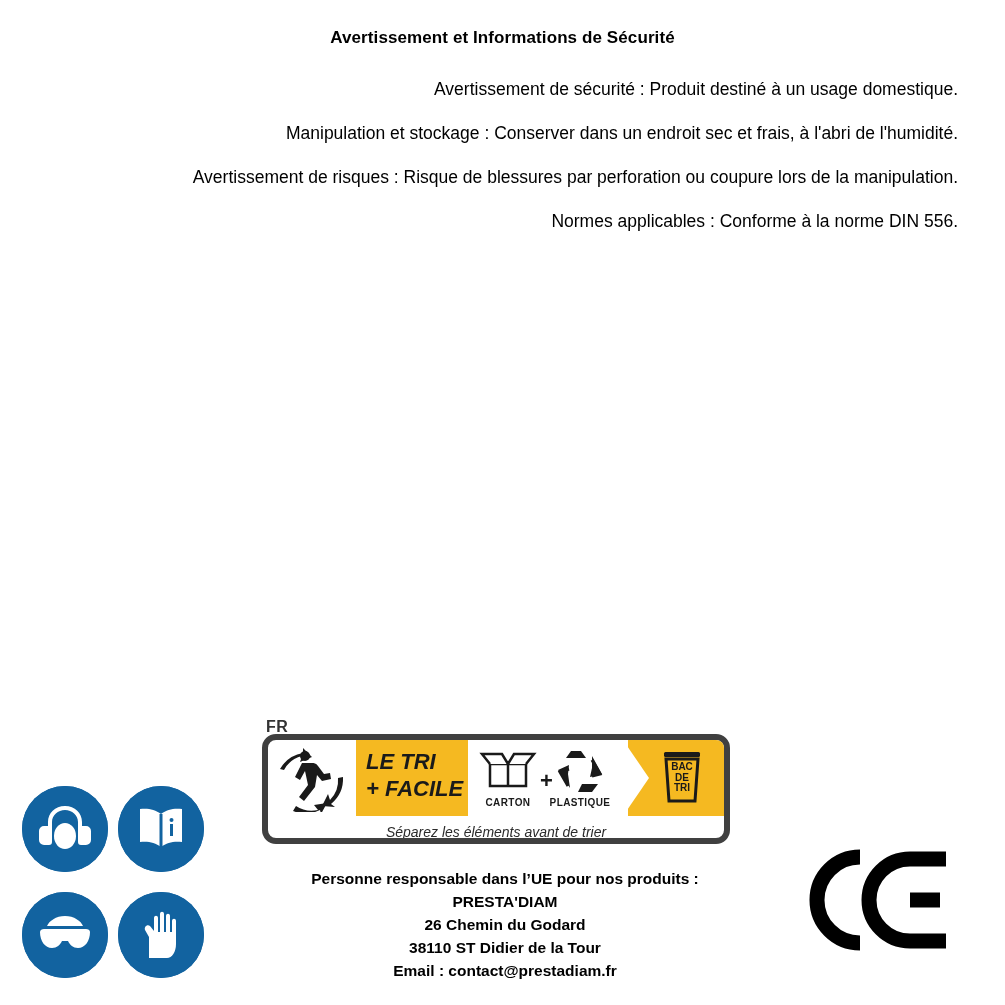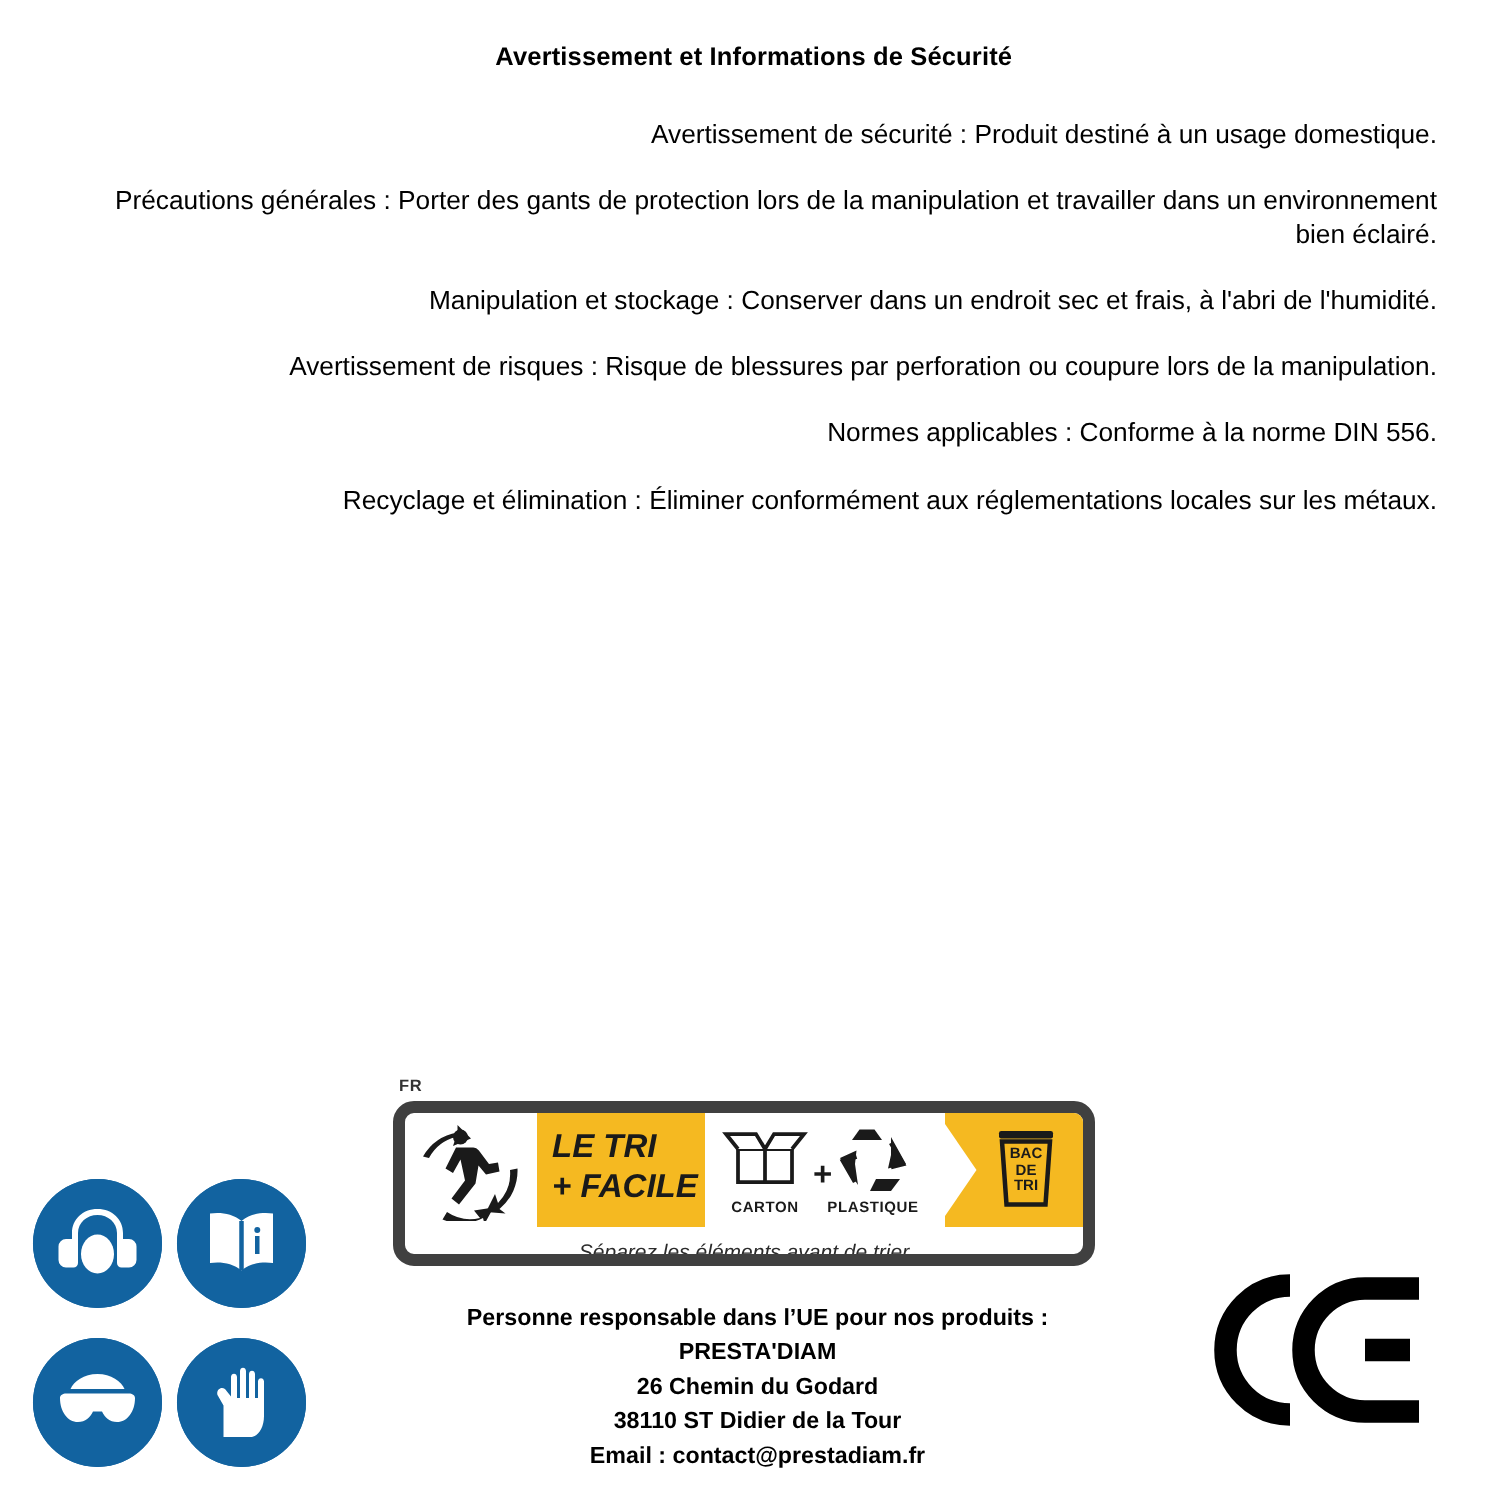--- a/index.html
+++ b/index.html
@@ -68,32 +68,32 @@
     position: absolute;
     left: 262px;
     top: 718px;
     width: 470px;
     height: 128px;
   }
   .tri-fr {
     position: absolute;
     left: 4px;
     top: 0px;
-    font-size: 11px;
+    font-size: 16px;
     font-weight: bold;
     color: #333;
     letter-spacing: 0.5px;
   }
   .tri-box {
     position: absolute;
     left: 0;
     top: 16px;
     width: 468px;
     height: 110px;
-    border: 8px solid #404040;
+    border: 6px solid #404040;
     border-radius: 14px;
     background: #ffffff;
     overflow: hidden;
     box-sizing: border-box;
   }
   .tri-yellow {
     position: absolute;
     left: 88px;
     top: 0;
     width: 380px;
@@ -212,25 +212,23 @@
 </style>
 </head>
 <body>
 
 <div class="page">
 
   <div class="doc-title">Avertissement et Informations de Sécurité</div>
 
   <div class="notices">
     <div class="notice">Avertissement de sécurité : Produit destiné à un usage domestique.</div>
-    <div class="notice">Précautions générales : Porter des gants de protection lors de la manipulation et travailler dans un environnement bien éclairé.</div>
     <div class="notice">Manipulation et stockage : Conserver dans un endroit sec et frais, à l'abri de l'humidité.</div>
     <div class="notice">Avertissement de risques : Risque de blessures par perforation ou coupure lors de la manipulation.</div>
     <div class="notice">Normes applicables : Conforme à la norme DIN 556.</div>
-    <div class="notice">Recyclage et élimination : Éliminer conformément aux réglementations locales sur les métaux.</div>
   </div>
 
   <div class="pictos">
 
     <div class="picto p1">
       <svg width="86" height="86" viewBox="0 0 86 86" aria-hidden="true">
         <circle cx="43" cy="43" r="43" fill="#1263a0"></circle>
         <path d="M43 20c-10 0-17 7-17 16v4h-4a5 5 0 0 0-5 5v9a5 5 0 0 0 5 5h5a3 3 0 0 0 3-3V36c0-7 6-12 13-12s13 5 13 12v20a3 3 0 0 0 3 3h5a5 5 0 0 0 5-5v-9a5 5 0 0 0-5-5h-4v-4c0-9-7-16-17-16z" fill="#ffffff"></path>
         <ellipse cx="43" cy="50" rx="11" ry="13" fill="#ffffff"></ellipse>
       </svg>

